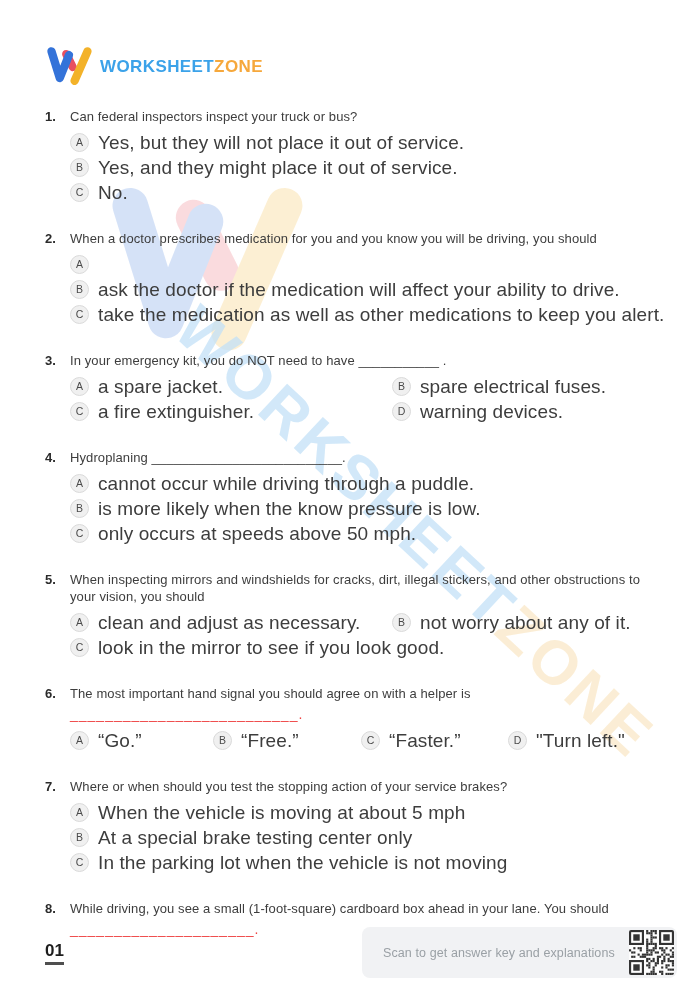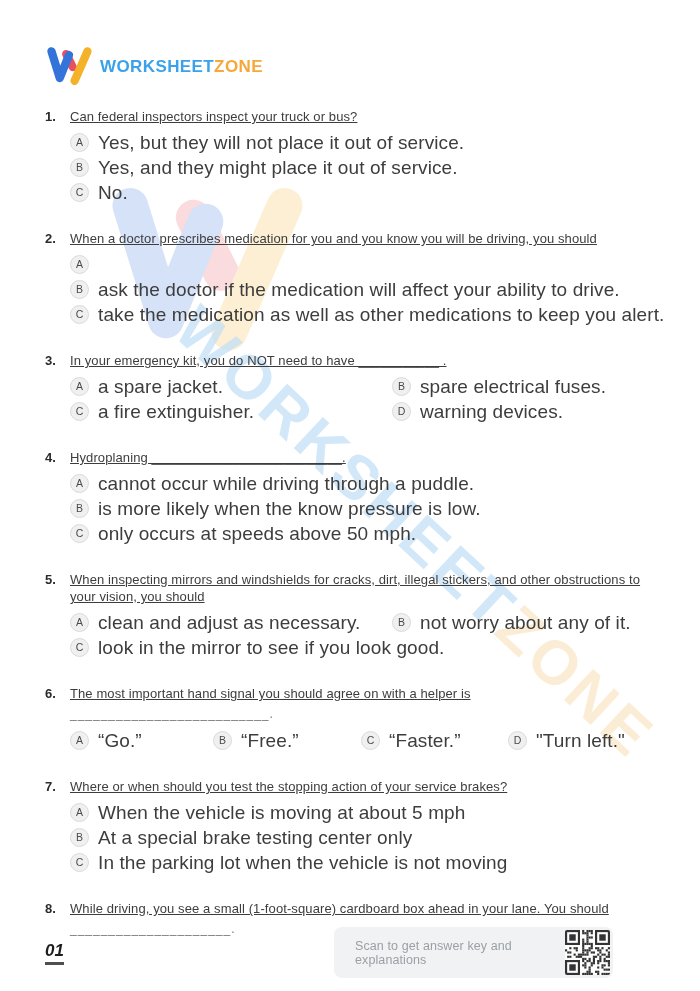--- a/index.html
+++ b/index.html
@@ -31,45 +31,45 @@
   .doc-title {
     position:absolute; left:295px; top:3px; width:320px;
     text-align:center; font-size:14.5px; font-weight:700; color:#2e2e2e; line-height:21px;
   }
 
   
   .questions { position:absolute; top:108px; left:45px; right:35px; }
   .question { display:flex; margin-bottom:22px; }
   .q-num { width:25px; flex:0 0 25px; font-size:13px; font-weight:700; color:#2b2b2b; line-height:17px; }
   .q-body { flex:1; min-width:0; }
-  .q-text { font-size:13px; color:#3d3d3d; line-height:17px; margin-bottom:8px; max-width:580px; letter-spacing:0.1px;text-decoration:underline; }
-  .q-text2 { font-size:12px; color:#737373; line-height:17px; margin-top:-4px; margin-bottom:8px; letter-spacing:1px; }
+  .q-text { font-size:13px; color:#3d3d3d; line-height:17px; margin-bottom:8px; max-width:580px; letter-spacing:0.1px; }
+  .q-text2 { font-size:14px; color:#ef4444; line-height:17px; margin-top:-4px; margin-bottom:8px; letter-spacing:1px; }
   .option { display:flex; align-items:center; height:19px; margin-bottom:6px; }
   .badge {
     width:19px; height:19px; flex:0 0 19px; border-radius:50%;
     background:#f0f0f0; border:1px solid #dadada;
     font-size:10.5px; color:#4a4a4a; line-height:17px; text-align:center;
     display:inline-flex; align-items:center; justify-content:center;
     margin-right:9px;
   }
   .opt-text { font-size:19px; color:#3d3d3d; white-space:nowrap; letter-spacing:0.1px; }
   .options.grid2 { display:grid; grid-template-columns:322px 1fr; }
   .options.row4 { display:flex; }
   .options.row4 .option:nth-child(1){ width:143px; }
   .options.row4 .option:nth-child(2){ width:148px; }
   .options.row4 .option:nth-child(3){ width:147px; }
 
   
   .page-num {
     position:absolute; left:45px; top:941px;
     font-size:17px; font-weight:800; color:#1d1d1d;
-    border-bottom:3px solid #4f4f4f; padding-bottom:1px;font-style:italic;
+    border-bottom:3px solid #4f4f4f; padding-bottom:1px;
   }
   .scan-box {
-    position:absolute; left:334px; top:927px; width:279px; height:51px;
+    position:absolute; left:362px; top:927px; width:315px; height:51px;
     background:#f1f2f4; border-radius:8px;
     display:flex; align-items:center;
   }
   .scan-text { font-size:12.5px; color:#9aa0a5; padding-left:21px; flex:1; letter-spacing:0.1px; }
   .qr-wrap { width:45px; height:45px; margin-right:3px; background:#fbfbfb; border-radius:2px; }
 </style>
 </head>
 <body>
 
 <div class="page">

